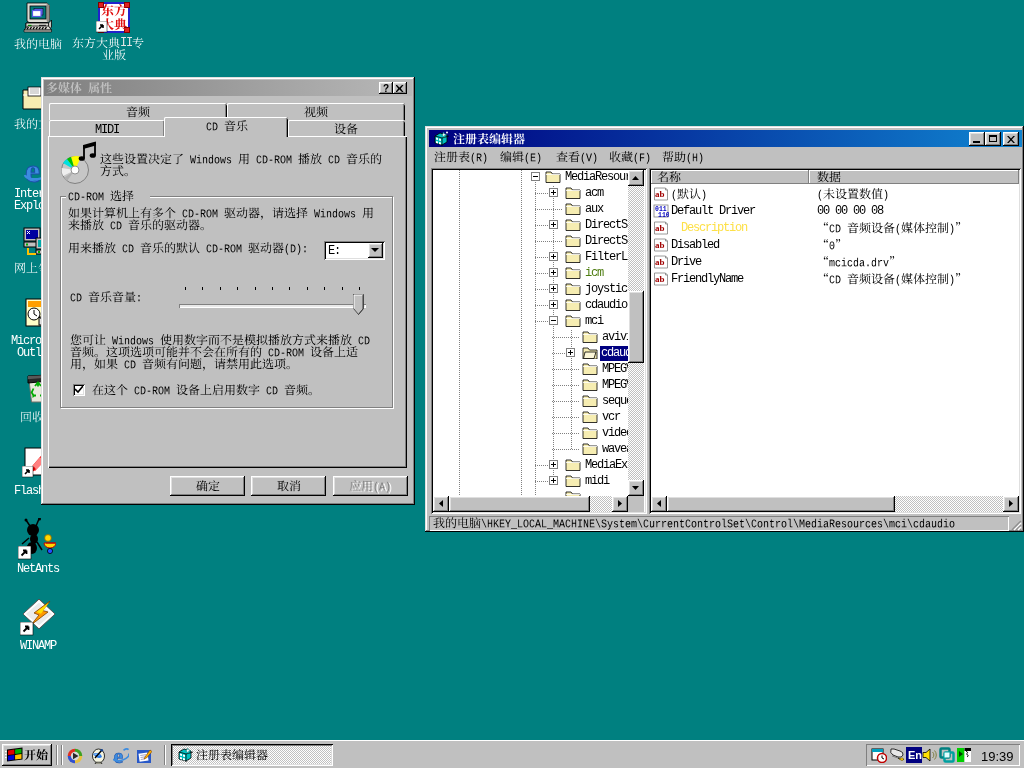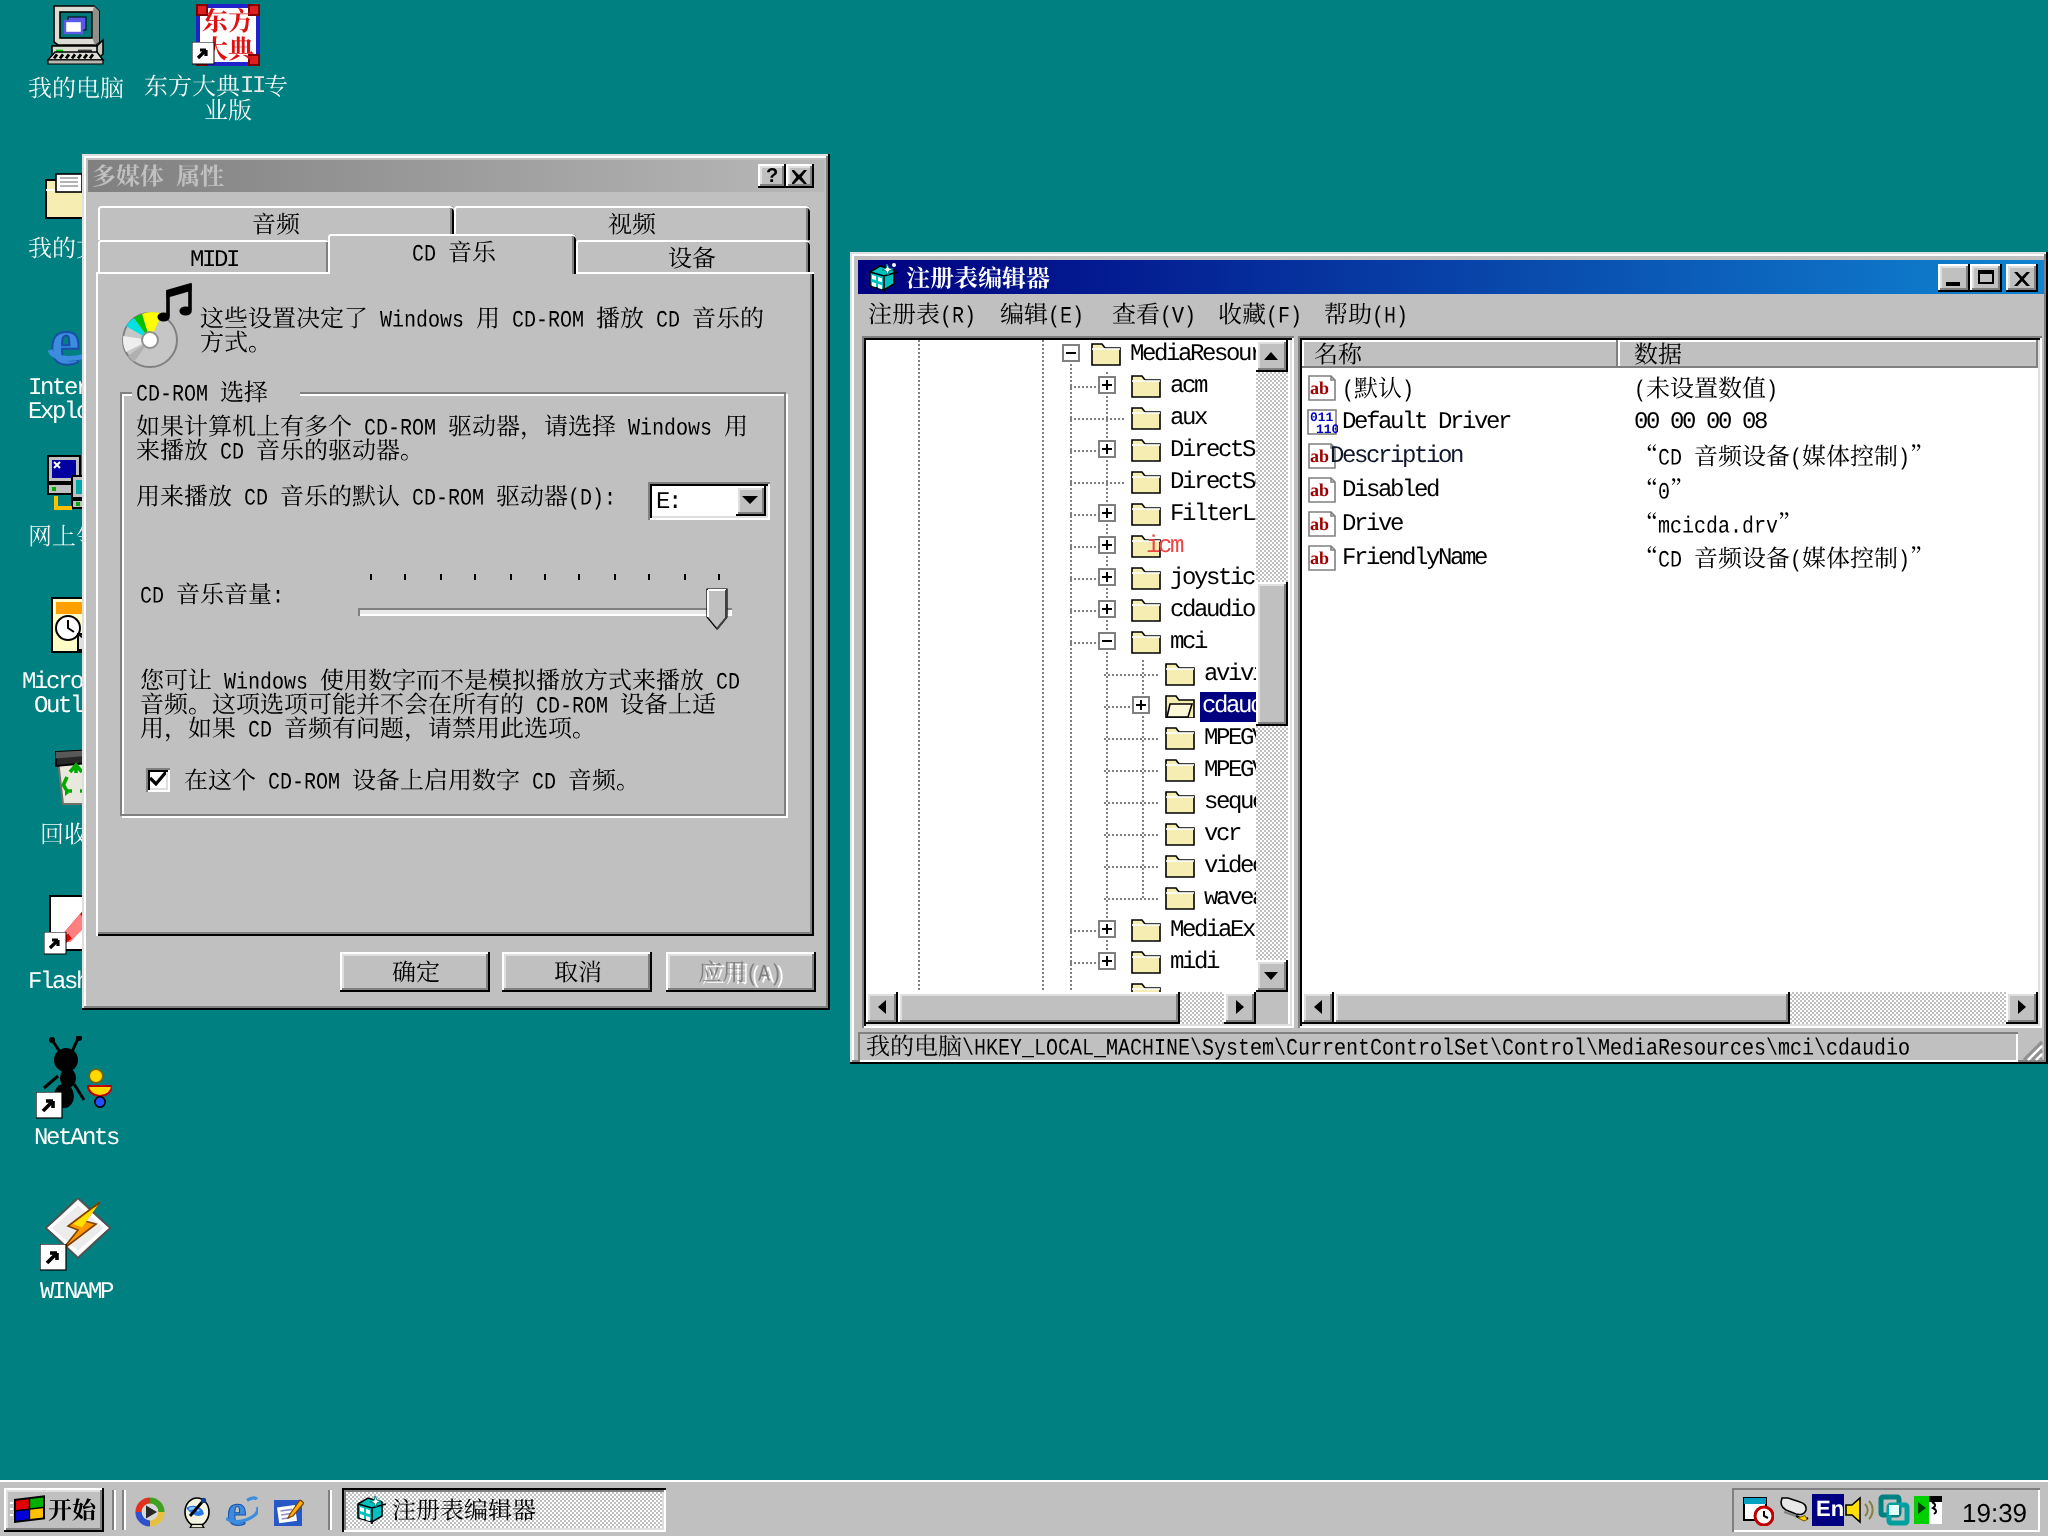--- a/index.html
+++ b/index.html
@@ -854,21 +854,21 @@
     </svg>
     <div class="lm" style="left:152px;top:81px;color:#000">FilterList</div>
     <div class="hline" style="left:102px;top:103px;width:17px"></div>
     <div style="left:116px;top:98px;width:9px;height:9px;background:#fff;border:1px solid #808080"></div>
     <div style="left:118px;top:102px;width:5px;height:1px;background:#000"></div>
     <div style="left:120px;top:100px;width:1px;height:5px;background:#000"></div>
     <svg style="left:132px;top:96px" width="16" height="13" viewBox="0 0 16 13">
       <path d="M1 2 h5 l1.5 2 H15 v8.5 H1 z" fill="#f6edb2" stroke="#000" stroke-width="0.8"></path>
       <path d="M1 4.5 h14" stroke="#fff" stroke-width="0.8"></path>
     </svg>
-    <div class="lm" style="left:140px;top:97px;color:#ef4444">icm</div>
+    <div class="lm" style="left:152px;top:97px;color:#4d7c0f">icm</div>
     <div class="hline" style="left:102px;top:119px;width:17px"></div>
     <div style="left:116px;top:114px;width:9px;height:9px;background:#fff;border:1px solid #808080"></div>
     <div style="left:118px;top:118px;width:5px;height:1px;background:#000"></div>
     <div style="left:120px;top:116px;width:1px;height:5px;background:#000"></div>
     <svg style="left:132px;top:112px" width="16" height="13" viewBox="0 0 16 13">
       <path d="M1 2 h5 l1.5 2 H15 v8.5 H1 z" fill="#f6edb2" stroke="#000" stroke-width="0.8"></path>
       <path d="M1 4.5 h14" stroke="#fff" stroke-width="0.8"></path>
     </svg>
     <div class="lm" style="left:152px;top:113px;color:#000">joystick</div>
     <div class="hline" style="left:102px;top:135px;width:17px"></div>
@@ -1028,21 +1028,21 @@
 <text x="2" y="6.5" font-family="Liberation Mono" font-size="6.5" font-weight="bold" fill="#0000c0">011</text>
 <text x="5" y="12.5" font-family="Liberation Mono" font-size="6.5" font-weight="bold" fill="#0000c0">110</text>
 </svg>
 <div class="lm" style="left:671px;top:205px;color:#000">Default Driver</div>
 <div class="lm" style="left:817px;top:205px;color:#000">00 00 00 08</div>
 <svg style="left:653px;top:221px" width="16" height="14" viewBox="0 0 16 14">
 <path d="M1.5 1 h11 l2 2 v10 h-13 z" fill="#fff" stroke="#808080" stroke-width="0.8"></path>
 <text x="2" y="10" font-family="Liberation Serif" font-size="9" font-weight="bold" fill="#a00000">ab</text>
 <path d="M12.5 1 v2 h2" fill="none" stroke="#808080" stroke-width="0.8"></path>
 </svg>
-<div class="lm" style="left:665px;top:222px;color:#0f172a">Description</div>
+<div class="lm" style="left:681px;top:222px;color:#fde047">Description</div>
 <svg style="position:absolute;left:817px;top:222px;overflow:visible" width="151" height="14">
     <g fill="#000" transform="translate(0 10.3) scale(0.12)">
       <use href="#g134"></use>
       <use href="#g34" x="100"></use>
       <use href="#g35" x="150"></use>
       <use href="#g29" x="250"></use>
       <use href="#g30" x="350"></use>
       <use href="#g32" x="450"></use>
       <use href="#g33" x="550"></use>
       <use href="#g77" x="650"></use>

